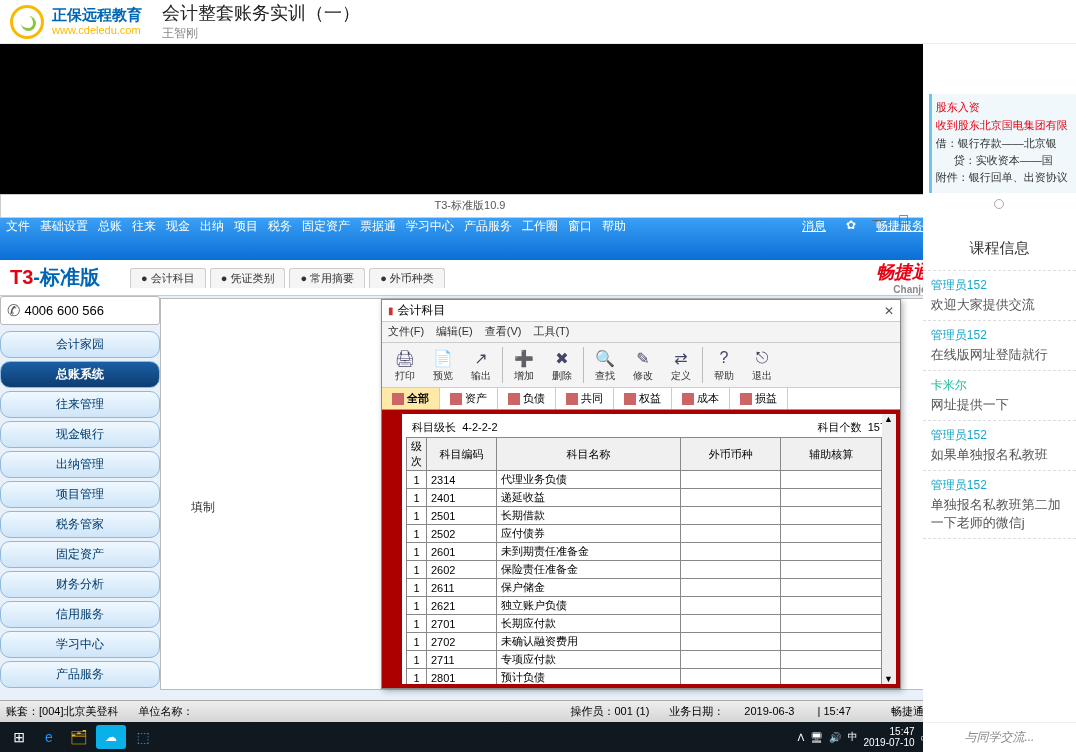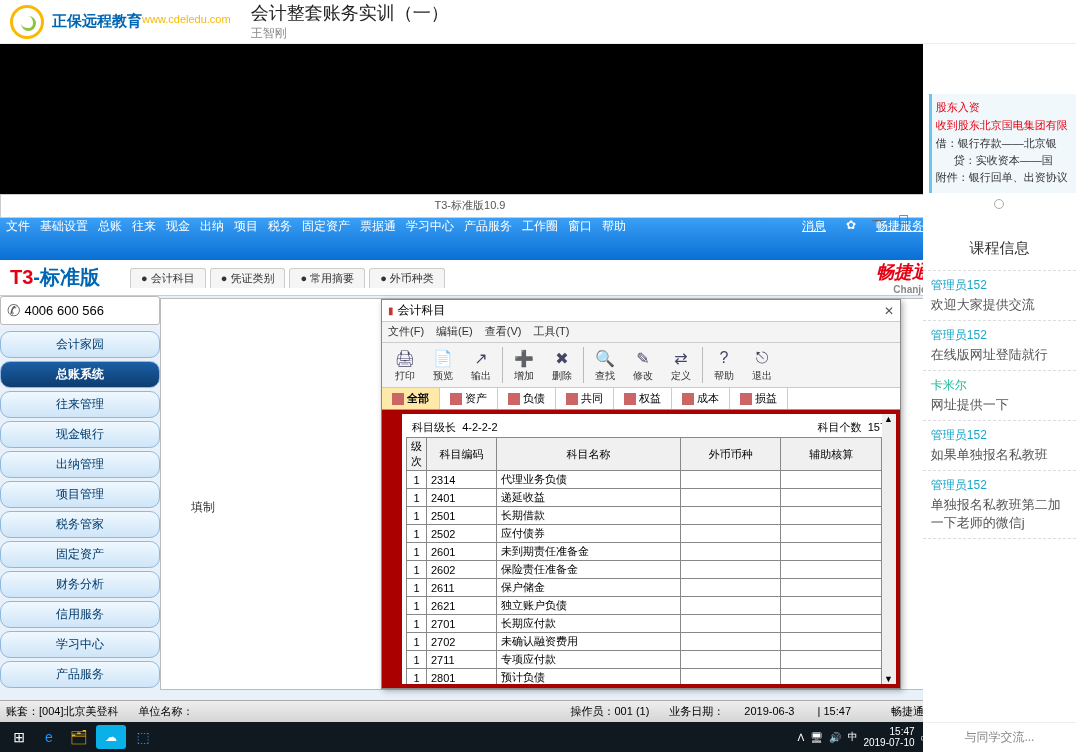--- a/index.html
+++ b/index.html
@@ -1,20 +1,20 @@
 <!DOCTYPE html>
 <html><head>
 <meta charset="utf-8">
 <style>
 * { margin:0; padding:0; box-sizing:border-box; font-family:"Microsoft YaHei",SimSun,Arial,sans-serif; }
 body { width:1076px; height:752px; overflow:hidden; background:#fff; position:relative; }
 .header { height:44px; display:flex; align-items:center; padding:4px 10px; border-bottom:1px solid #eee; }
 .logo-circ { width:34px; height:34px; border:3px solid #f9b900; border-radius:50%; position:relative; margin-right:8px; }
 .logo-circ:after { content:""; position:absolute; left:8px; top:8px; width:12px; height:12px; border-right:3px solid #8bc53f; border-bottom:3px solid #8bc53f; border-radius:50%; }
-.logo-txt { display:flex; flex-direction:row; line-height:1.1; }
+.logo-txt { display:flex; flex-direction:column; line-height:1.1; }
 .logo-cn { color:#0066b3; font-size:15px; font-weight:bold; }
 .logo-en { color:#f9b900; font-size:11px; }
 .title-block { margin-left:20px; }
 .course-title { font-size:18px; color:#222; }
 .teacher { font-size:12px; color:#888; }
 .main-area { display:flex; height:708px; }
 .video-col { width:940px; background:#000; position:relative; display:flex; flex-direction:column; }
 .black-top { height:150px; background:#000; }
 .black-bot { flex:1; background:#000; }
 .app-window { position:absolute; left:0; top:150px; width:940px; height:524px; background:#fff; }
@@ -80,21 +80,21 @@
 .slide-note { background:#f1f8fc; border-left:3px solid #6ec5e9; margin:50px 0 0 6px; padding:6px 4px; font-size:11px; }
 .slide-red { color:#e60012; margin-bottom:3px; }
 .slide-line { color:#333; margin:2px 0; font-size:11px; }
 .slide-dot { width:10px; height:10px; border:1px solid #aaa; border-radius:50%; margin:6px auto; }
 .course-info-h { text-align:center; font-size:15px; color:#333; margin:30px 0 12px; }
 .chat-item { padding:6px 8px; border-bottom:1px dashed #ddd; }
 .chat-item.bd { border-top:1px dashed #ddd; }
 .chat-name { color:#1aa6c9; font-size:12px; }
 .chat-name.alt { color:#16b89a; }
 .chat-txt { color:#555; font-size:13px; margin-top:2px; }
-.chat-footer { position:absolute; bottom:0; width:100%; text-align:center; font-size:12px; color:#888; padding:6px 0; border-top:1px solid #eee; }
+.chat-footer { position:absolute; bottom:0; width:100%; text-align:center; font-size:12px; color:#888; padding:6px 0; border-top:1px solid #eee;font-style:italic; }
 </style>
 </head>
 <body>
 
 <div class="header">
   <div class="logo-circ"></div>
   <div class="logo-txt">
     <span class="logo-cn">正保远程教育</span>
     <span class="logo-en">www.cdeledu.com</span>
   </div>

